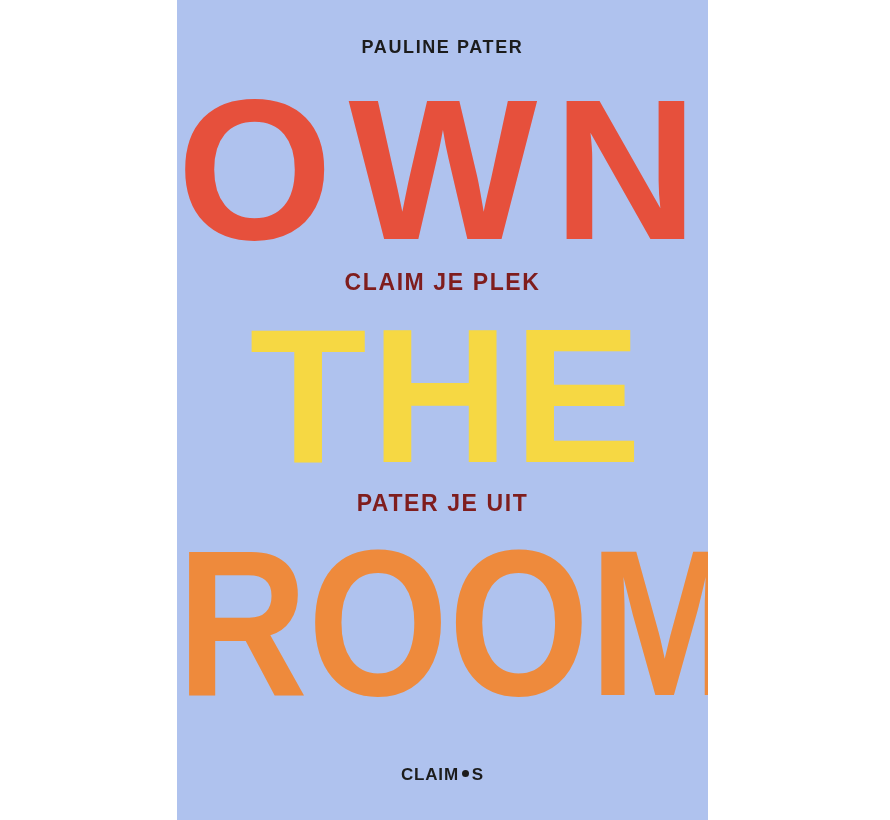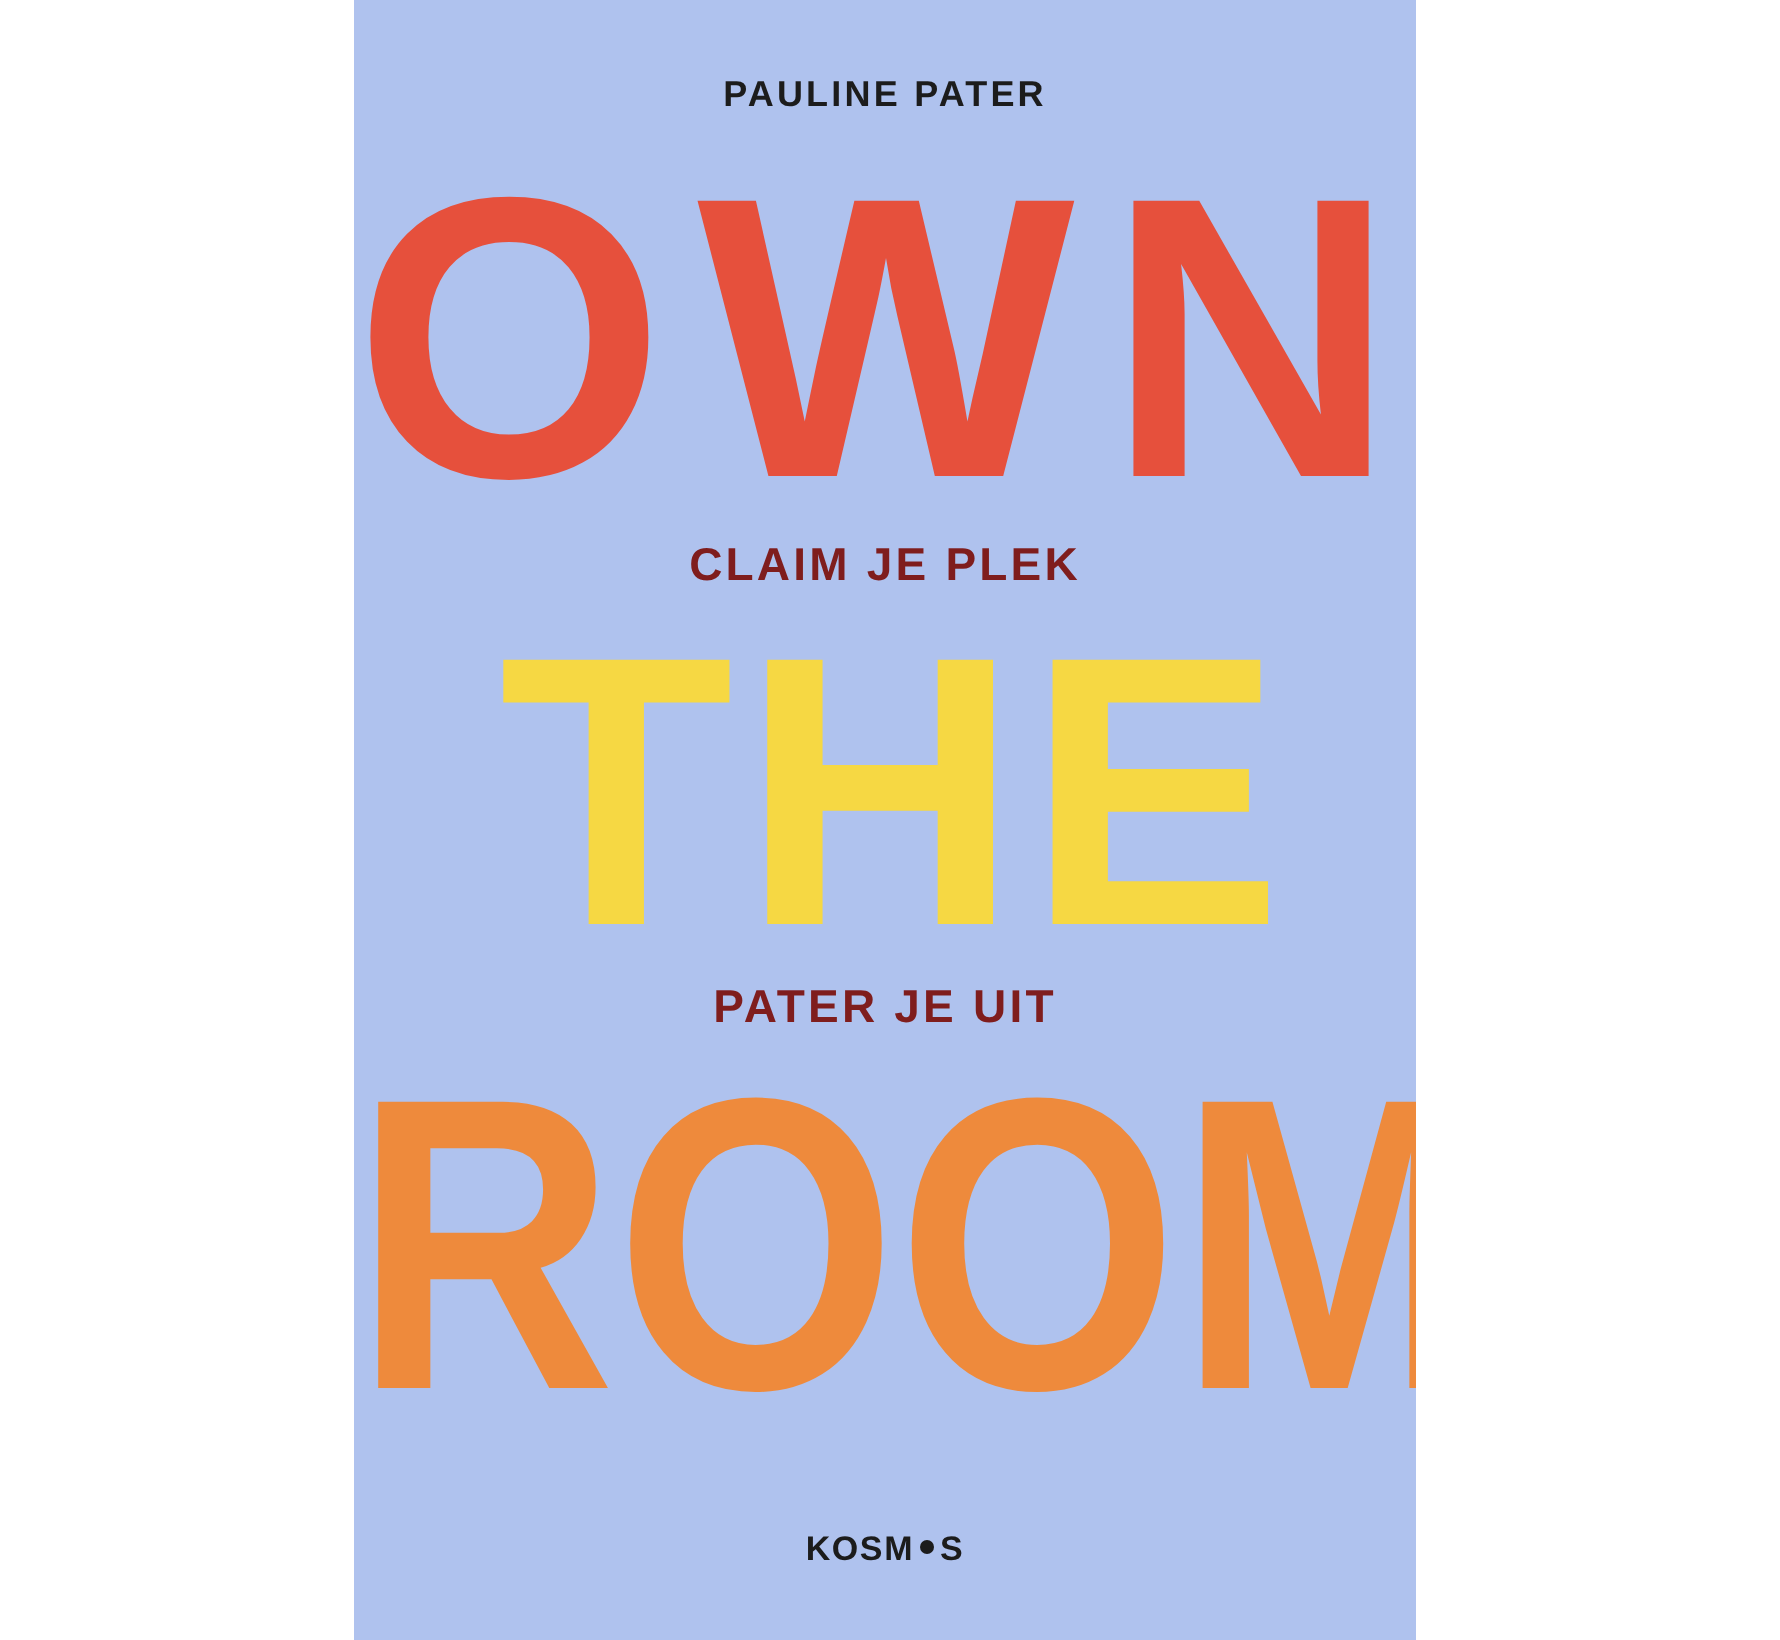--- a/index.html
+++ b/index.html
@@ -117,16 +117,16 @@
 
     <div class="tagline t1">CLAIM JE PLEK</div>
 
     <div class="word the">THE</div>
 
     <div class="tagline t2">PATER JE UIT</div>
 
     <div class="word room">ROOM</div>
 
 
-    <div class="publisher"><span>KOSM</span><span class="dot"></span><span>S</span></div>
+    <div class="publisher"><span>CLAIM</span><span class="dot"></span><span>S</span></div>
 
   </div>
 </div>
 
 </body></html>

